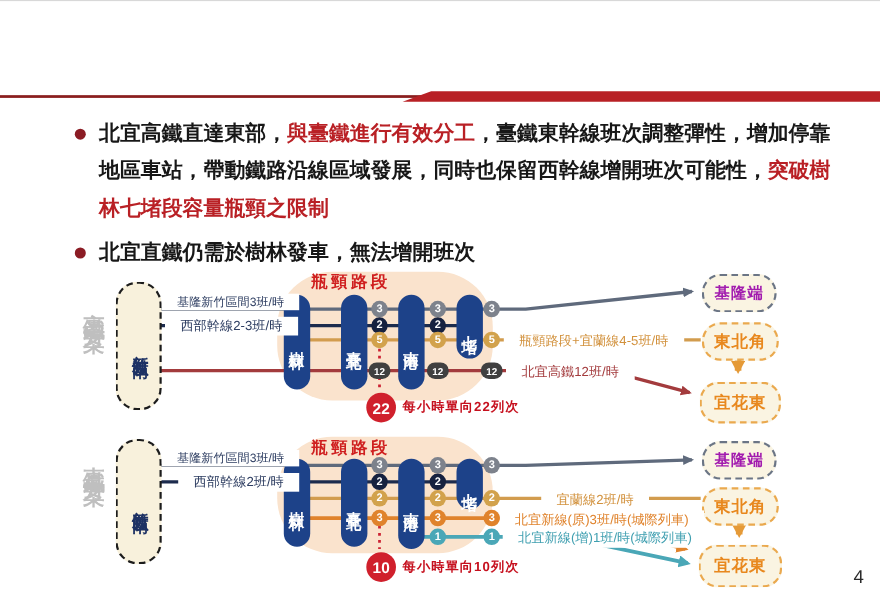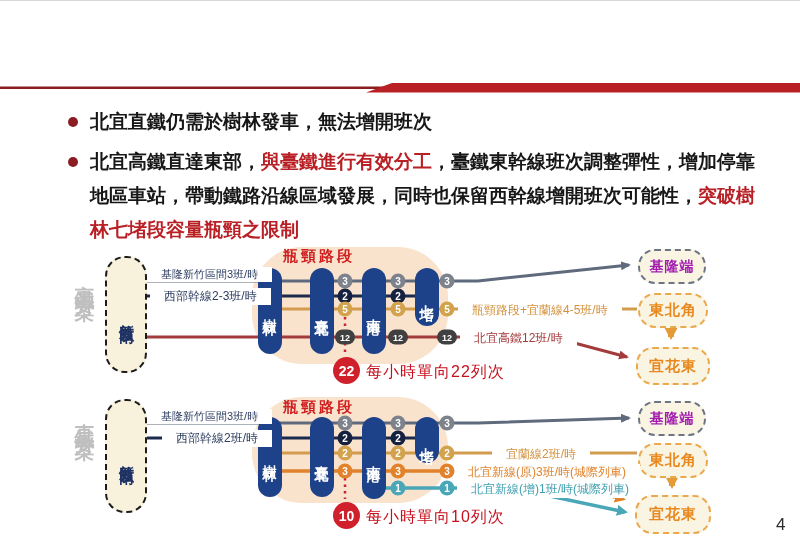--- a/index.html
+++ b/index.html
@@ -40,42 +40,42 @@
          z-index:3;font-size:12px;}
   .c-darknavy{color:#2c3c60;} .c-tan{color:#d2913c;} .c-redline{color:#a33b3d;}
   .c-org{color:#e0832c;} .c-teal{color:#3f9fb0;}
   .dest{position:absolute;border:2.5px dashed;border-radius:17px;display:flex;align-items:center;
         justify-content:center;font-weight:bold;background:#faf4e2;z-index:2;letter-spacing:1px;}
   .dest.d-gray{border-color:#6b7585;color:#a21caf;font-size:14px;}
   .dest.d-org{border-color:#eaa94e;color:#e8881e;font-size:15px;text-align:center;}
   .total-circle{position:absolute;width:27px;height:27px;border-radius:50%;background:#d0202c;
                 color:#fff;font-weight:bold;font-size:14px;display:flex;align-items:center;
                 justify-content:center;z-index:3;}
-  .total-label{position:absolute;color:#c6101e;font-weight:normal;font-size:16px;z-index:3;
+  .total-label{position:absolute;color:#c6101e;font-weight:bold;font-size:12px;z-index:3;
                white-space:nowrap;letter-spacing:1px;}
   .pagenum{position:absolute;left:776px;top:514px;color:#2b2b2b;font-size:17px;}
 </style>
 </head>
 <body>
 
 <div class="slide">
 
   <svg class="abs" style="left:0;top:80px;" width="800" height="14">
     <rect x="0" y="5.5" width="392" height="2.5" fill="#8a1e1e"></rect>
     <polygon points="366,11.5 392,2 800,2 800,11.5" fill="#b82025"></polygon>
   </svg>
 
   <div class="bullets">
     <div class="bullet">
       <span class="dot"></span>
-      <span>北宜直鐵仍需於樹林發車，無法增開班次</span>
+      <span><span>北宜高鐵直達東部，</span><span class="red">與臺鐵進行有效分工</span><span>，臺鐵東幹線班次調整彈性，增加停靠地區車站，帶動鐵路沿線區域發展，同時也保留西幹線增開班次可能性，</span><span class="red">突破樹林七堵段容量瓶頸之限制</span></span>
     </div>
     <div class="bullet">
       <span class="dot"></span>
-      <span><span>北宜高鐵直達東部，</span><span class="red">與臺鐵進行有效分工</span><span>，臺鐵東幹線班次調整彈性，增加停靠地區車站，帶動鐵路沿線區域發展，同時也保留西幹線增開班次可能性，</span><span class="red">突破樹林七堵段容量瓶頸之限制</span></span>
+      <span>北宜直鐵仍需於樹林發車，無法增開班次</span>
     </div>
   </div>
 
   <div class="diagram" id="d1">
     <div class="blob" style="left:252px;top:6px;width:196px;height:117px;"></div>
 
     <svg class="lines-svg" width="800" height="155">
       <defs>
         <marker id="m1-gray" markerUnits="userSpaceOnUse" markerWidth="12" markerHeight="12" refX="8" refY="4.5" orient="auto">
             <path d="M0,0 L10,4.5 L0,9 Z" fill="#5f6a7c"></path>

